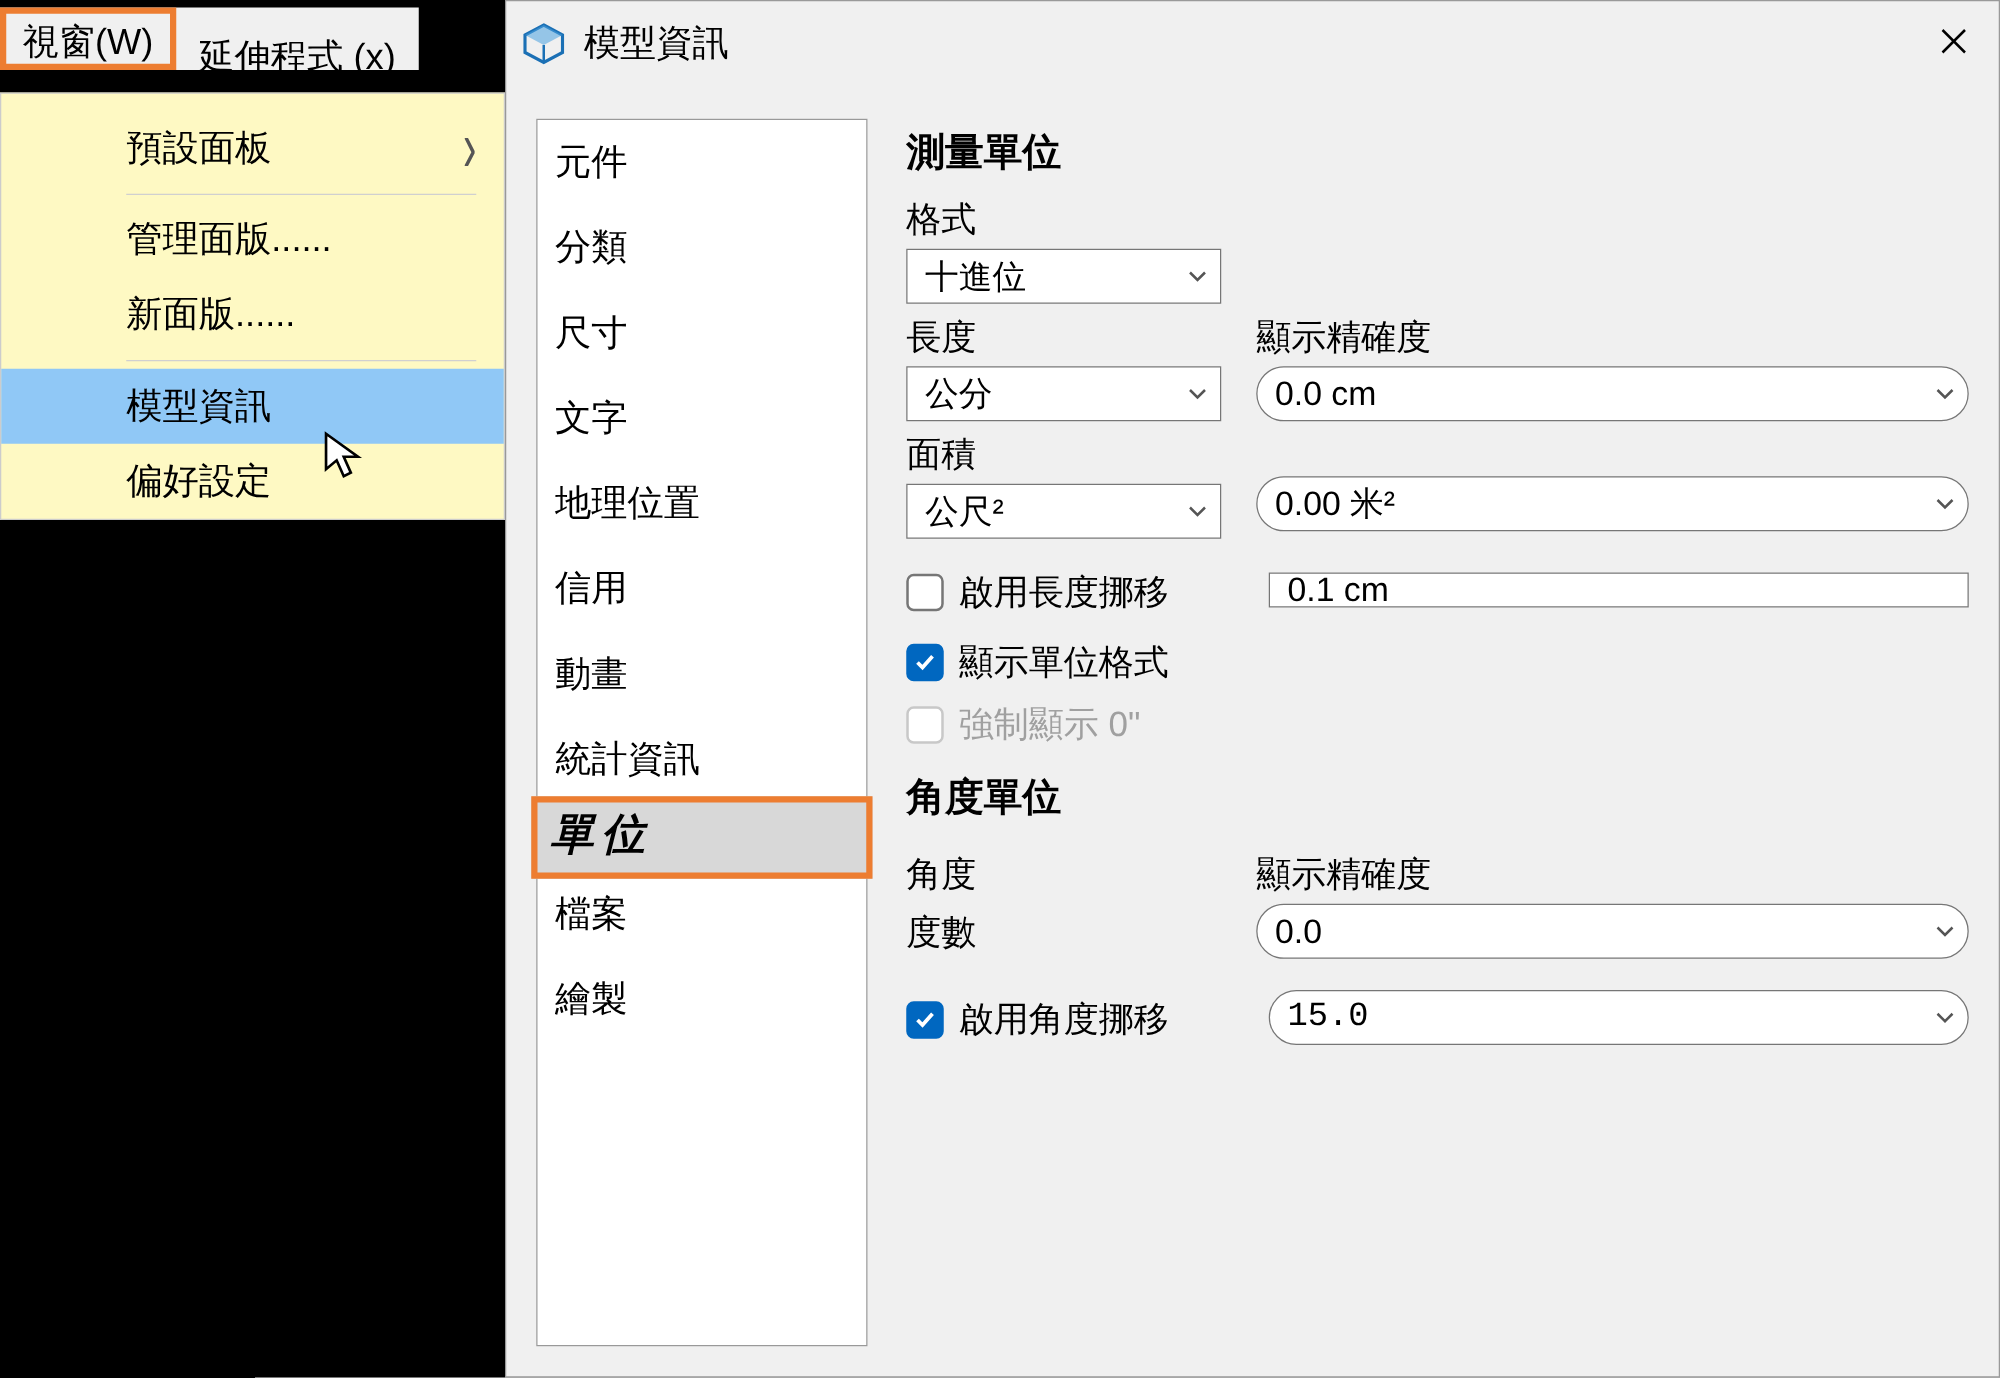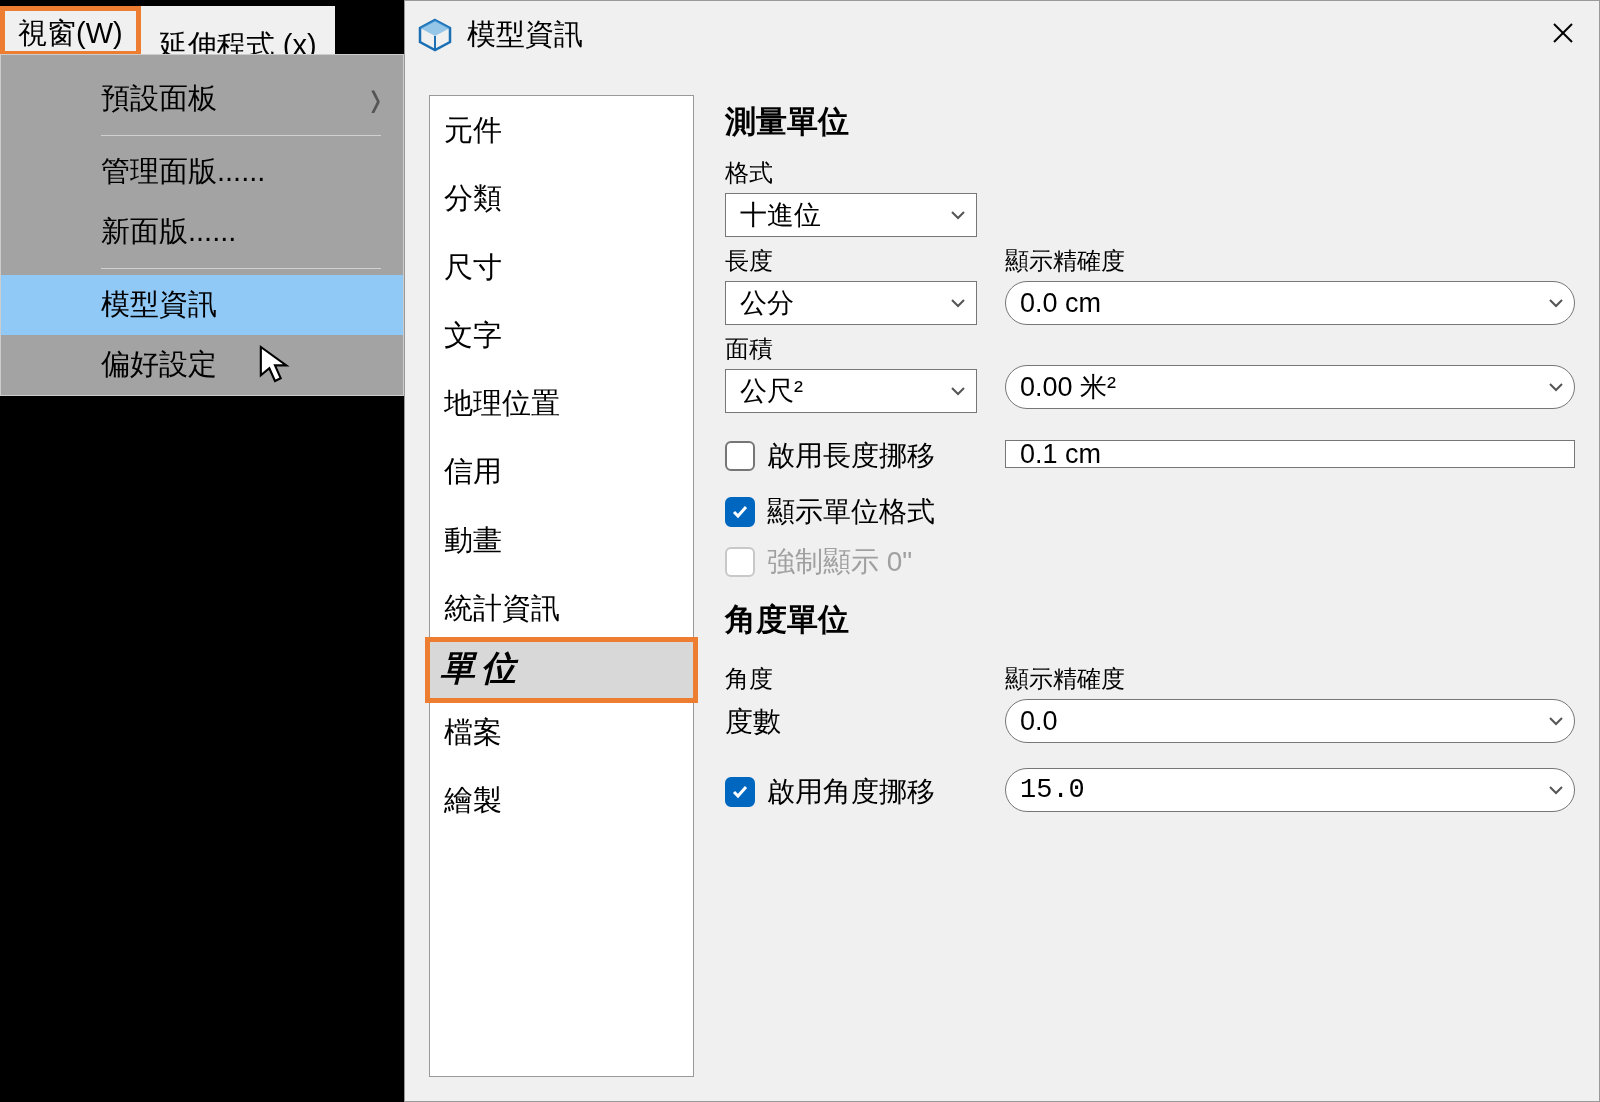--- a/index.html
+++ b/index.html
@@ -28,24 +28,24 @@
       cursor: default;
     }
     .highlight-orange {
       border: 5px solid #ed7d31;
       padding: 3px 13px;
     }
     
     
     .dropdown {
       position: absolute;
-      top: 54px;
+      top: 74px;
       left: 0;
       width: 404px;
-      background: #a3a3a3;
+      background: #fef9c3;
       border: 1px solid #ccc;
       padding-top: 14px;
     }
     .dropdown-item {
       padding: 10px 22px 10px 100px;
       font-size: 29px;
       color: #000;
       cursor: default;
       position: relative;
     }
@@ -146,21 +146,21 @@
       right: 24px;
       bottom: 24px;
     }
     .section-title {
       font-size: 31px;
       font-weight: bold;
       margin-bottom: 14px;
       margin-top: 6px;
     }
     .label {
-      font-size: 24px;
+      font-size: 28px;
       margin-bottom: 4px;
       margin-top: 8px;
     }
     .static-value {
       font-size: 28px;
       margin-top: 8px;
       margin-bottom: 8px;
     }
     
     .select {
@@ -222,20 +222,21 @@
     .checkbox svg { display: none; }
     .check-label {
       font-size: 28px;
     }
     .check-label.disabled { color: #a0a0a0; }
     .checkbox.disabled { border-color: #c8c8c8; }
     
     .two-col {
       display: grid;
       grid-template-columns: 280px 1fr;
+      column-gap: 10px;
       align-items: center;
     }
     .two-col-top {
       display: grid;
       grid-template-columns: 280px 1fr;
     }
   </style>
 </head>
 <body>
 

